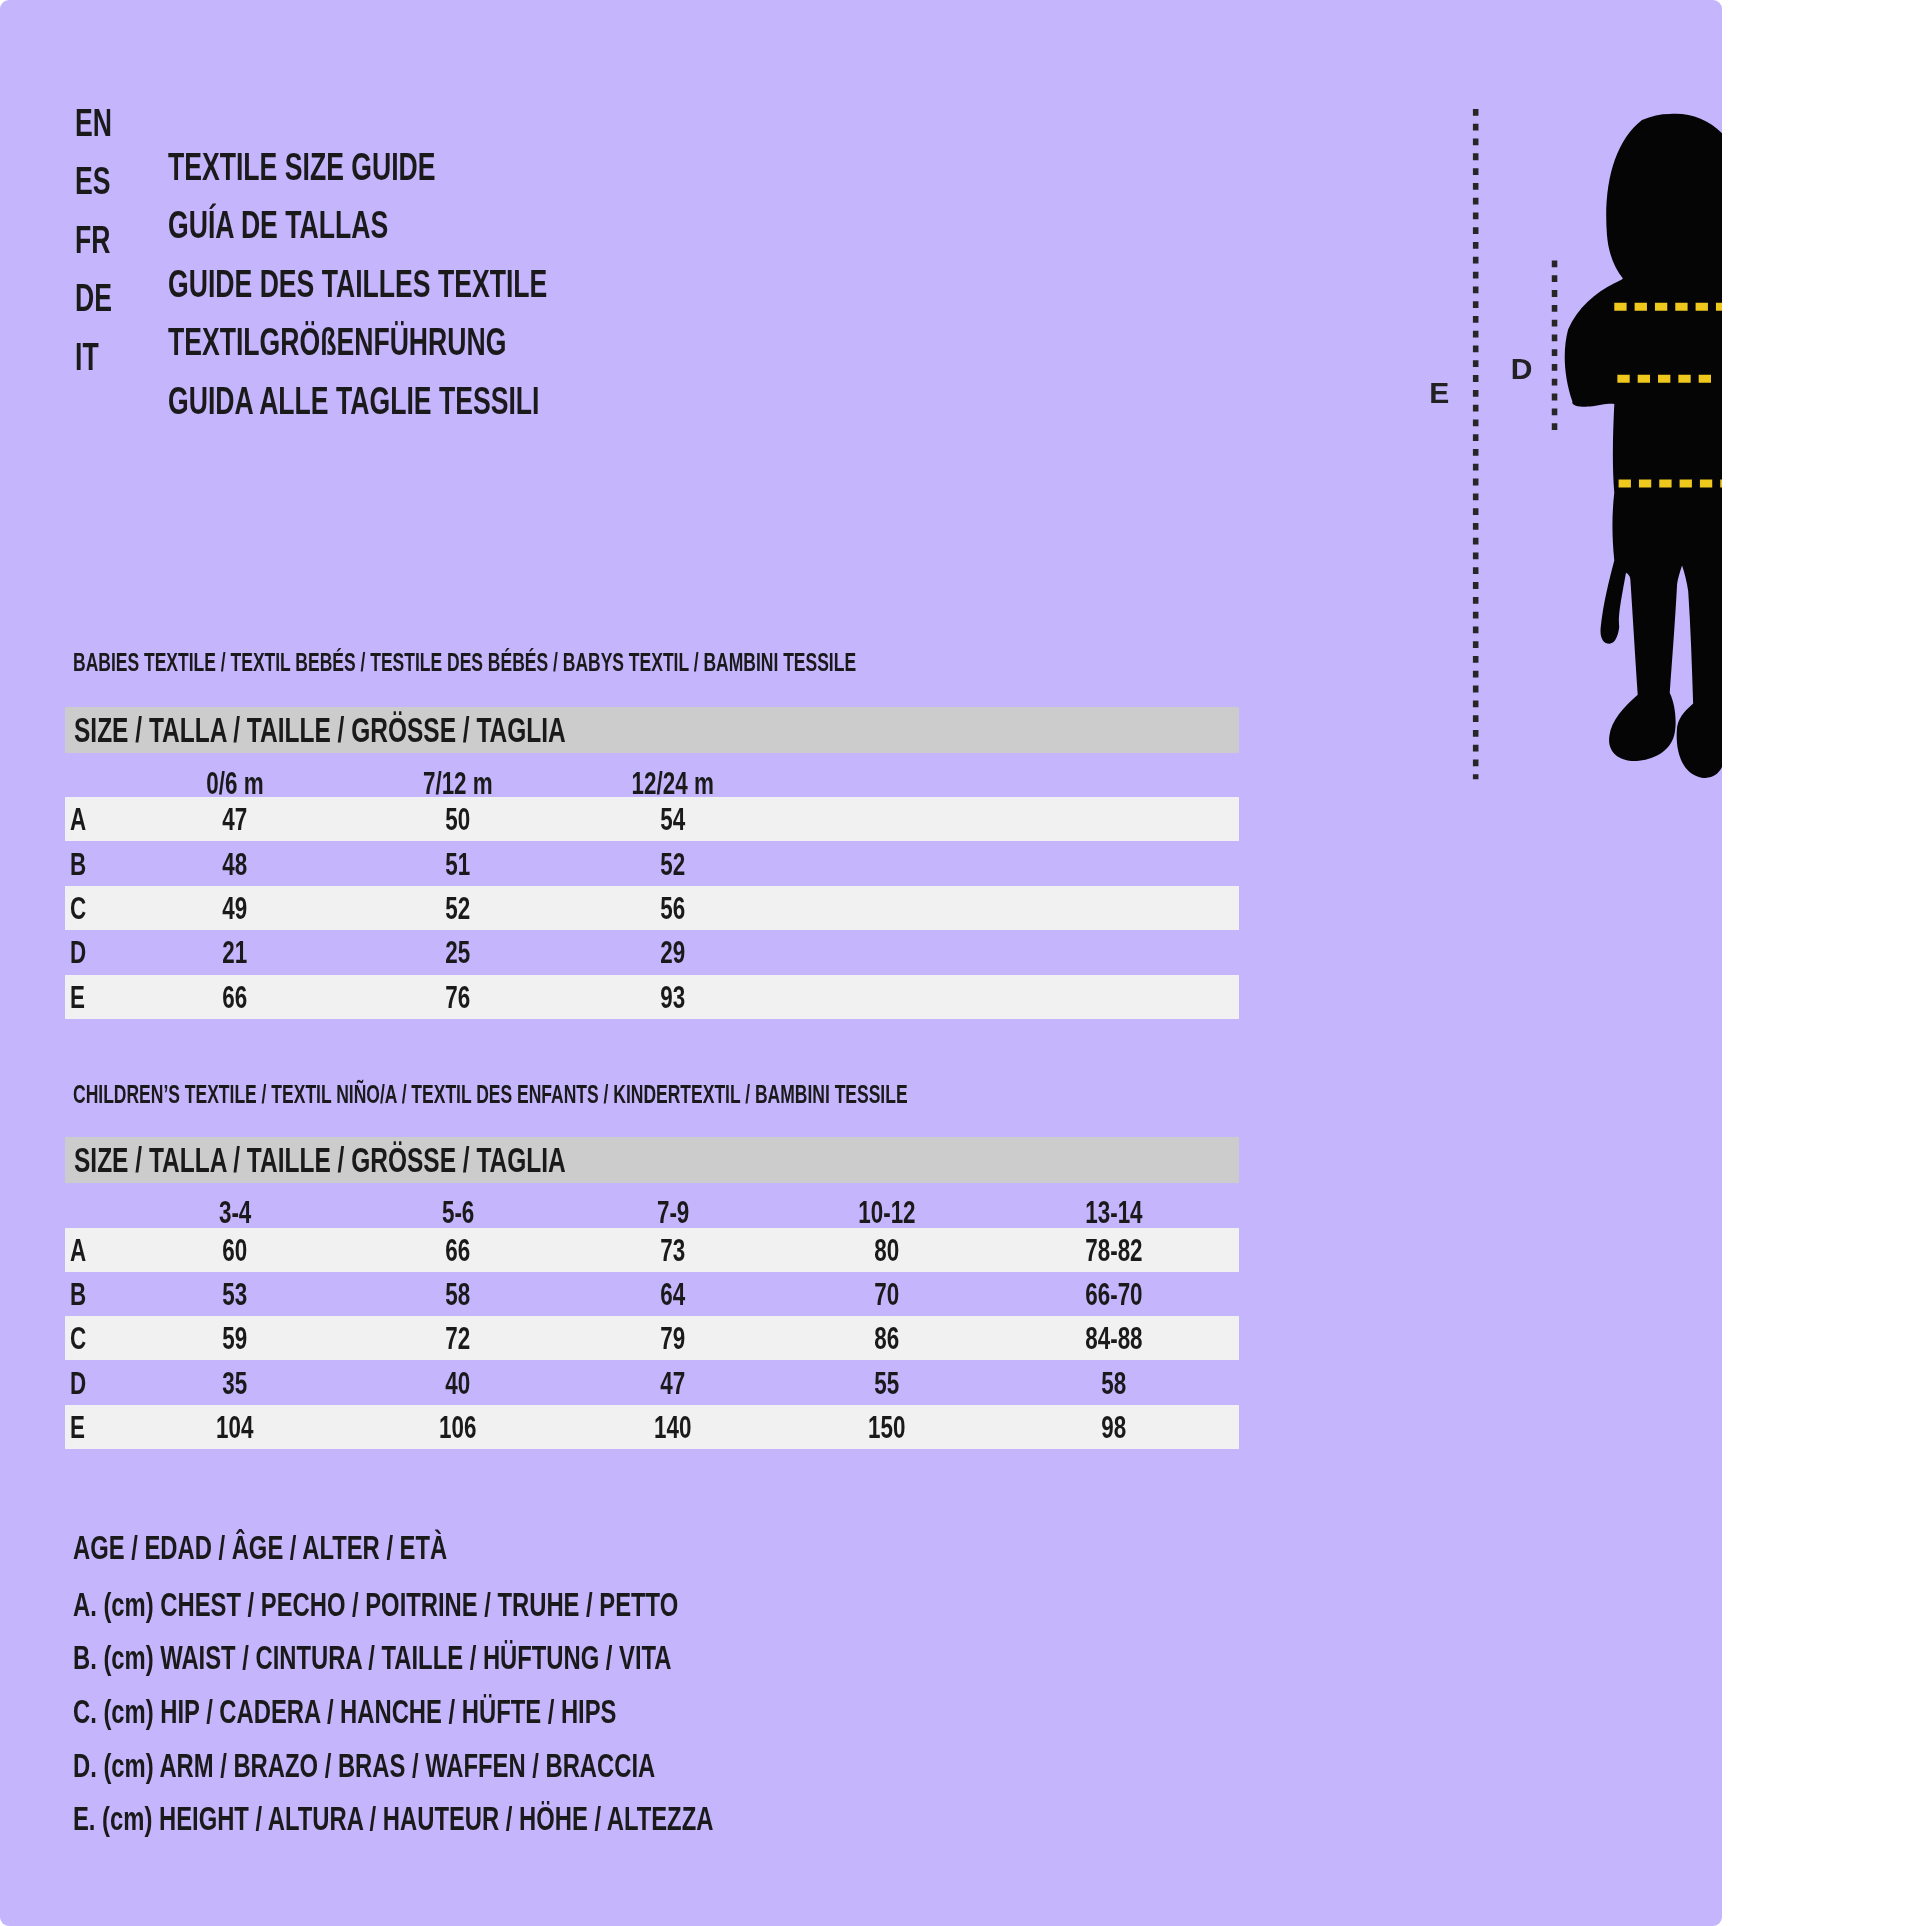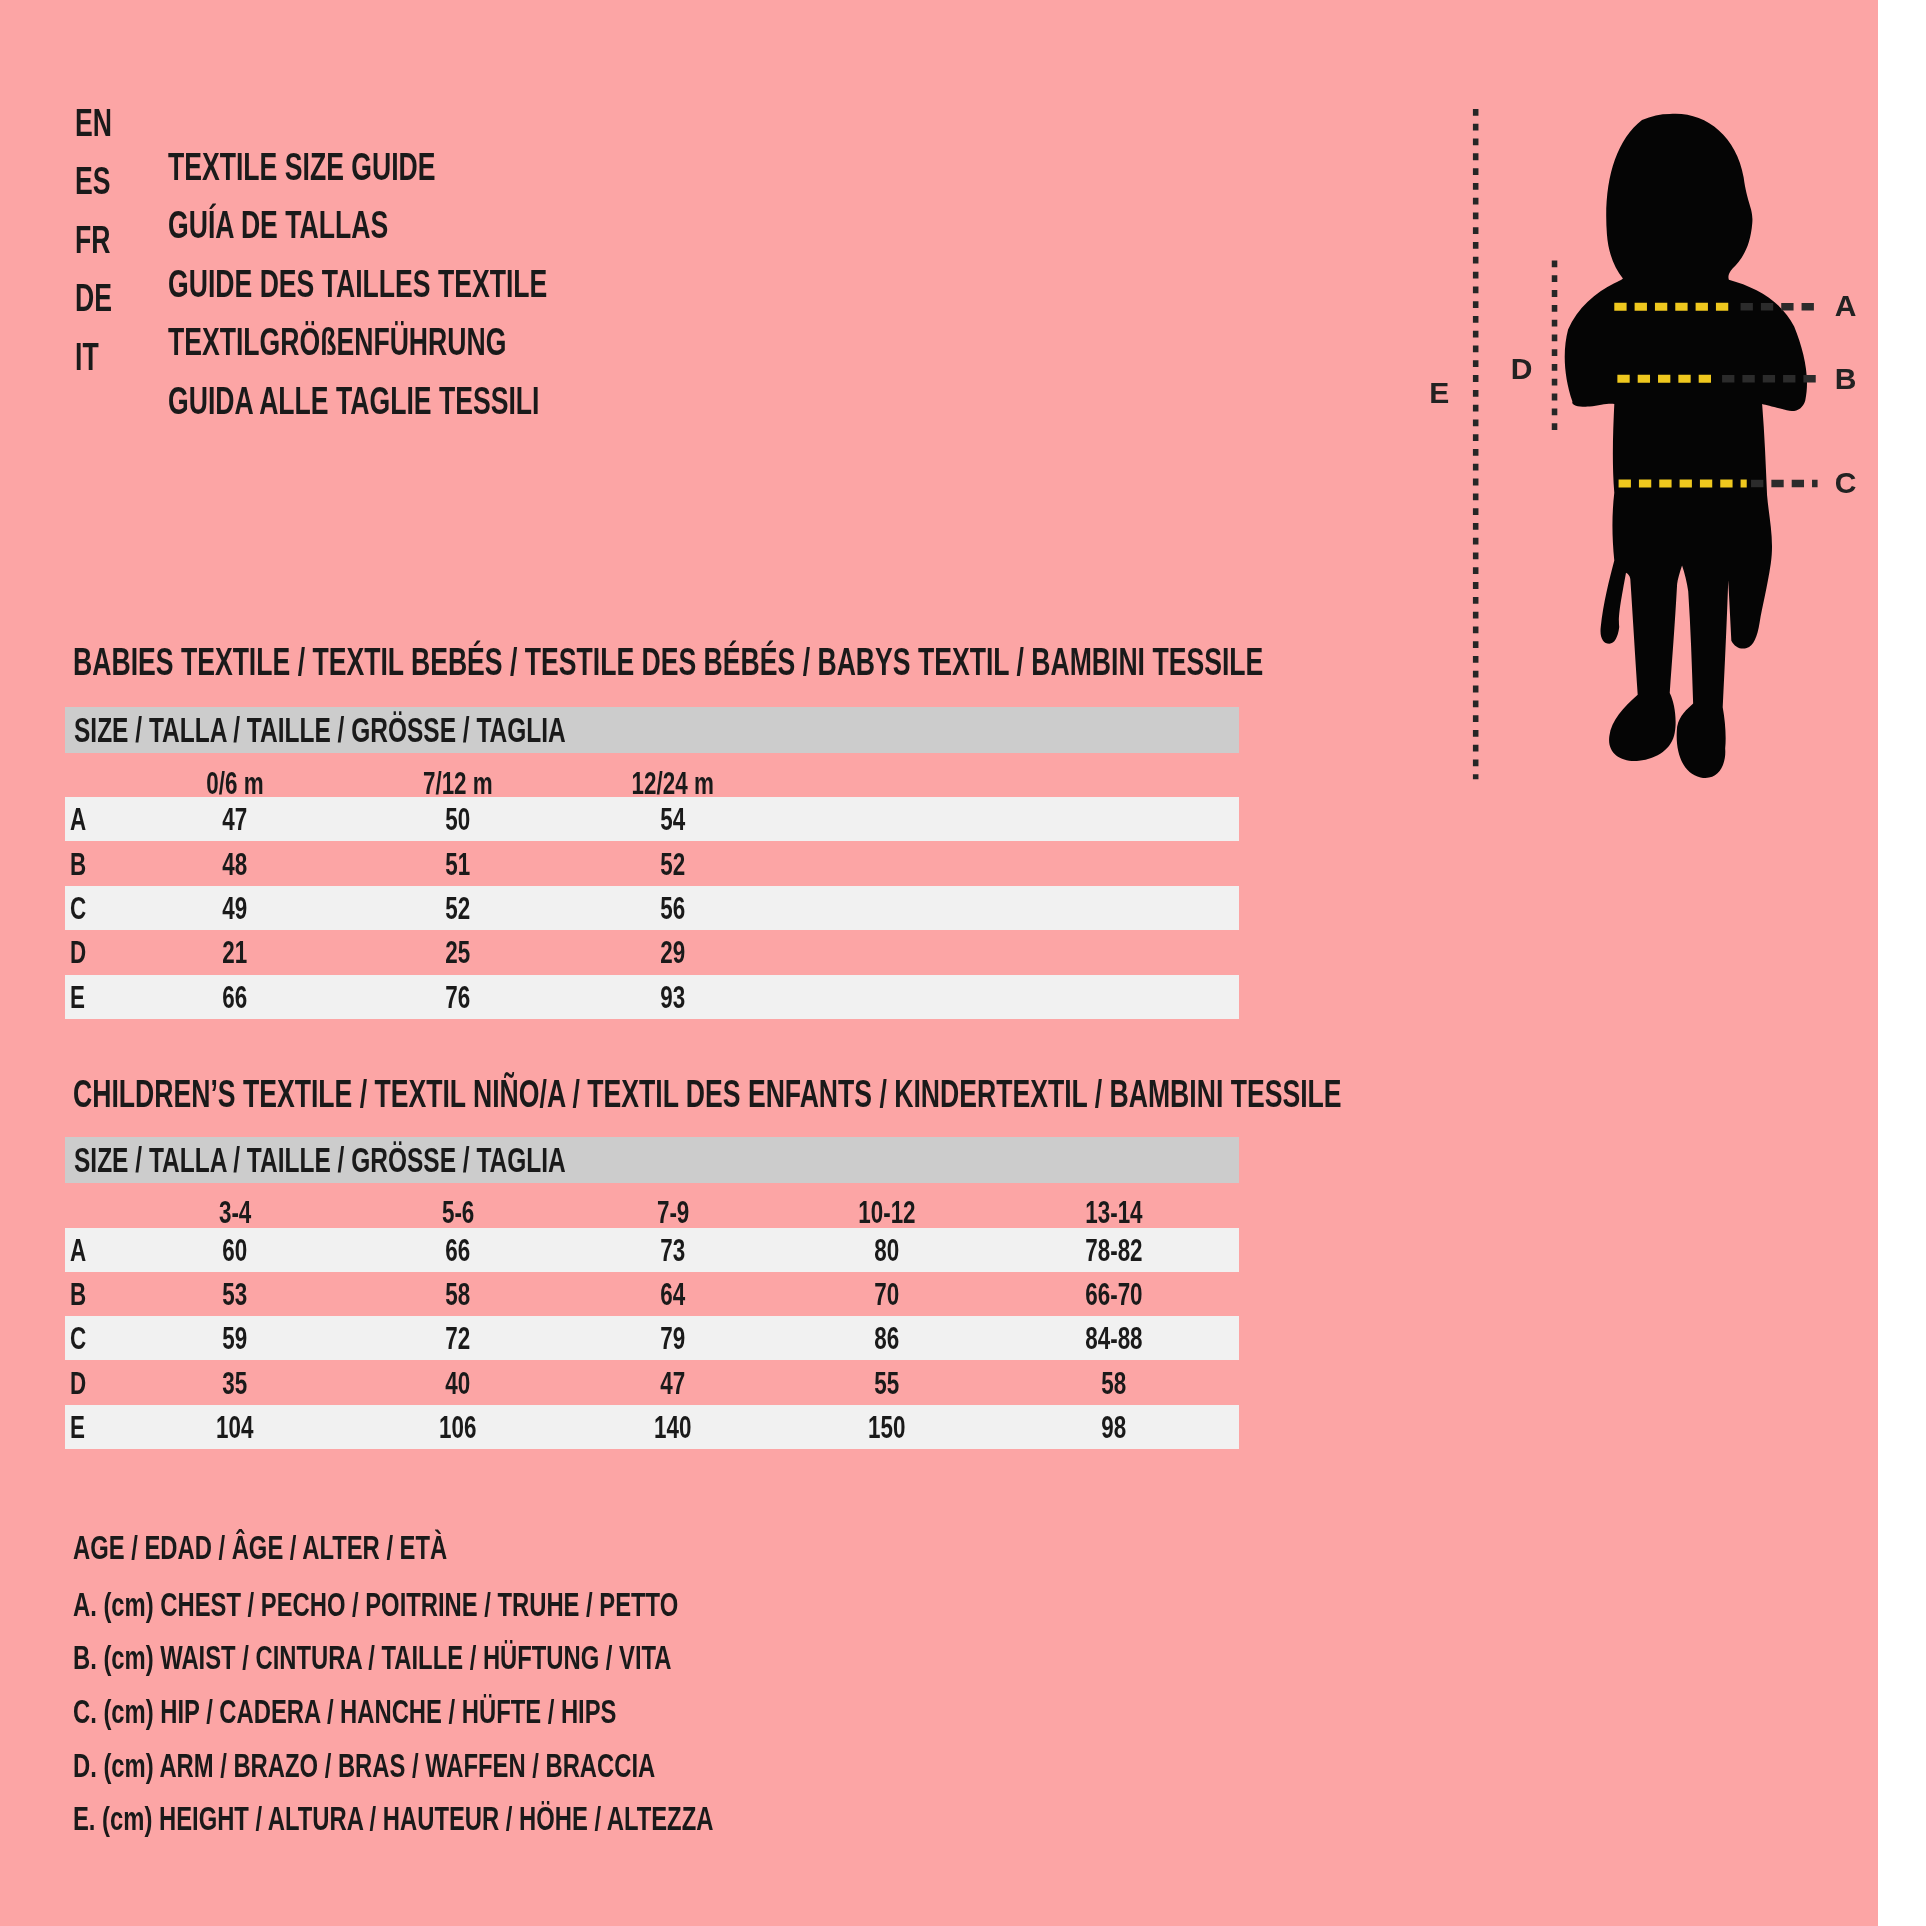--- a/index.html
+++ b/index.html
@@ -5,37 +5,38 @@
   :root{
     --accent-yellow:#EFC81E;
     --header-bar:#CCCCCC;
     --row-stripe:#F1F1F1;
     --ink:#1A1A1A;
   }
   *{margin:0;padding:0;box-sizing:border-box;}
   html,body{background:#fff;}
   .page{
     position:relative;
-    width:1878px;height:1926px;
-    background:#fca5a5;
+    width:1722px;height:1926px;
+    background:#c4b5fd;
     font-family:"Liberation Sans", sans-serif;
     color:var(--ink);
     overflow:hidden;
+    border-radius:9px;
   }
   
   .cx-l{display:inline-block;transform:scaleX(0.70);transform-origin:0 50%;white-space:nowrap;}
   .cx-c{display:inline-block;transform:scaleX(0.70);transform-origin:50% 50%;white-space:nowrap;}
 
   
   .lang-row{position:absolute;left:0;height:43px;line-height:43px;font-size:38px;font-weight:bold;}
   .lang-code{position:absolute;left:75px;top:0;}
   .lang-title{position:absolute;left:168px;top:0;margin-top:44px;}
 
   
-  .sec-heading{position:absolute;left:73px;height:43px;line-height:43px;font-size:38px;font-weight:bold;}
+  .sec-heading{position:absolute;left:73px;height:43px;line-height:43px;font-size:25px;font-weight:bold;}
 
   
   .size-bar{position:absolute;left:65px;width:1174px;height:46px;background:var(--header-bar);
             line-height:46px;font-size:35px;font-weight:bold;padding-left:8.6px;}
 
   
   .tbl{position:absolute;left:65px;width:1174px;}
   .tbl-header-row{position:absolute;left:0;width:100%;height:38px;line-height:38px;font-size:32px;font-weight:bold;}
   .tbl-row{position:absolute;left:0;width:100%;height:44px;line-height:44px;font-size:32px;font-weight:bold;}
   .tbl-row.stripe{background:var(--row-stripe);}

